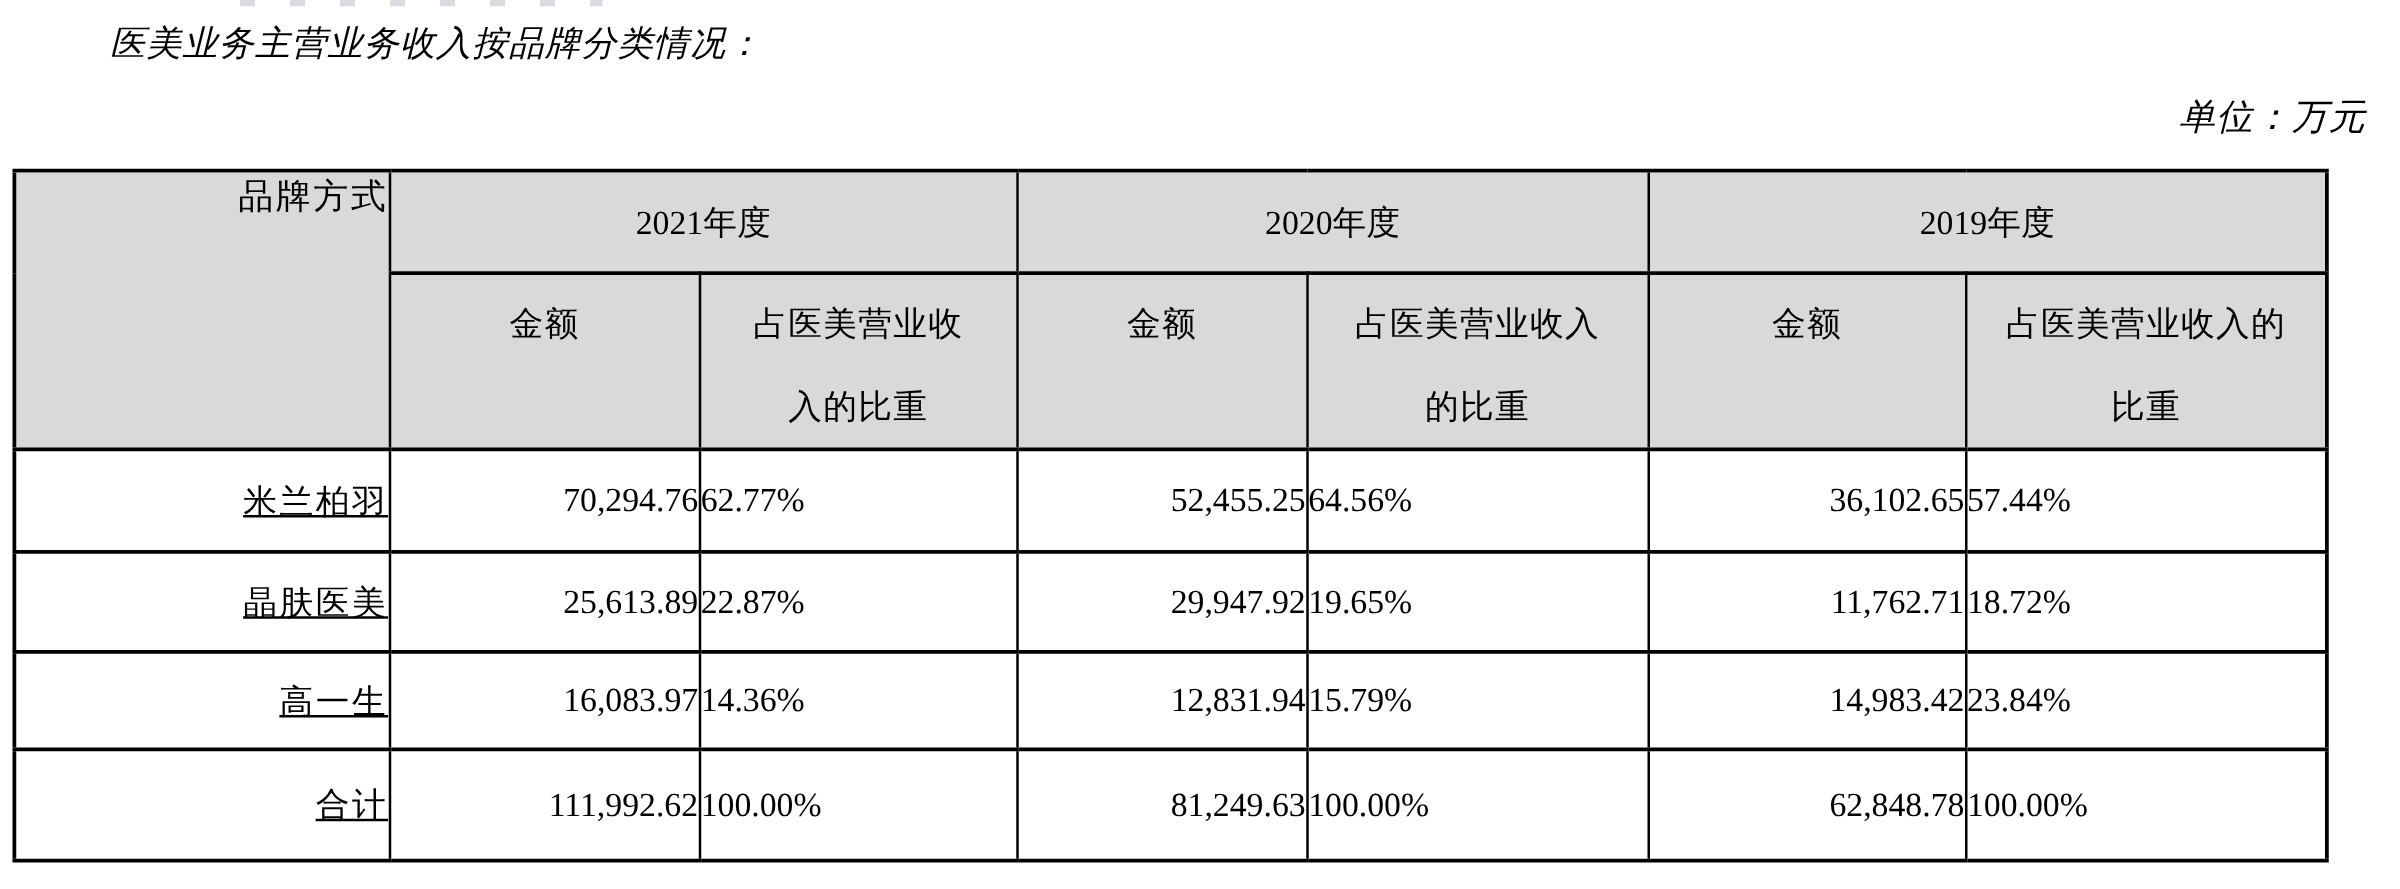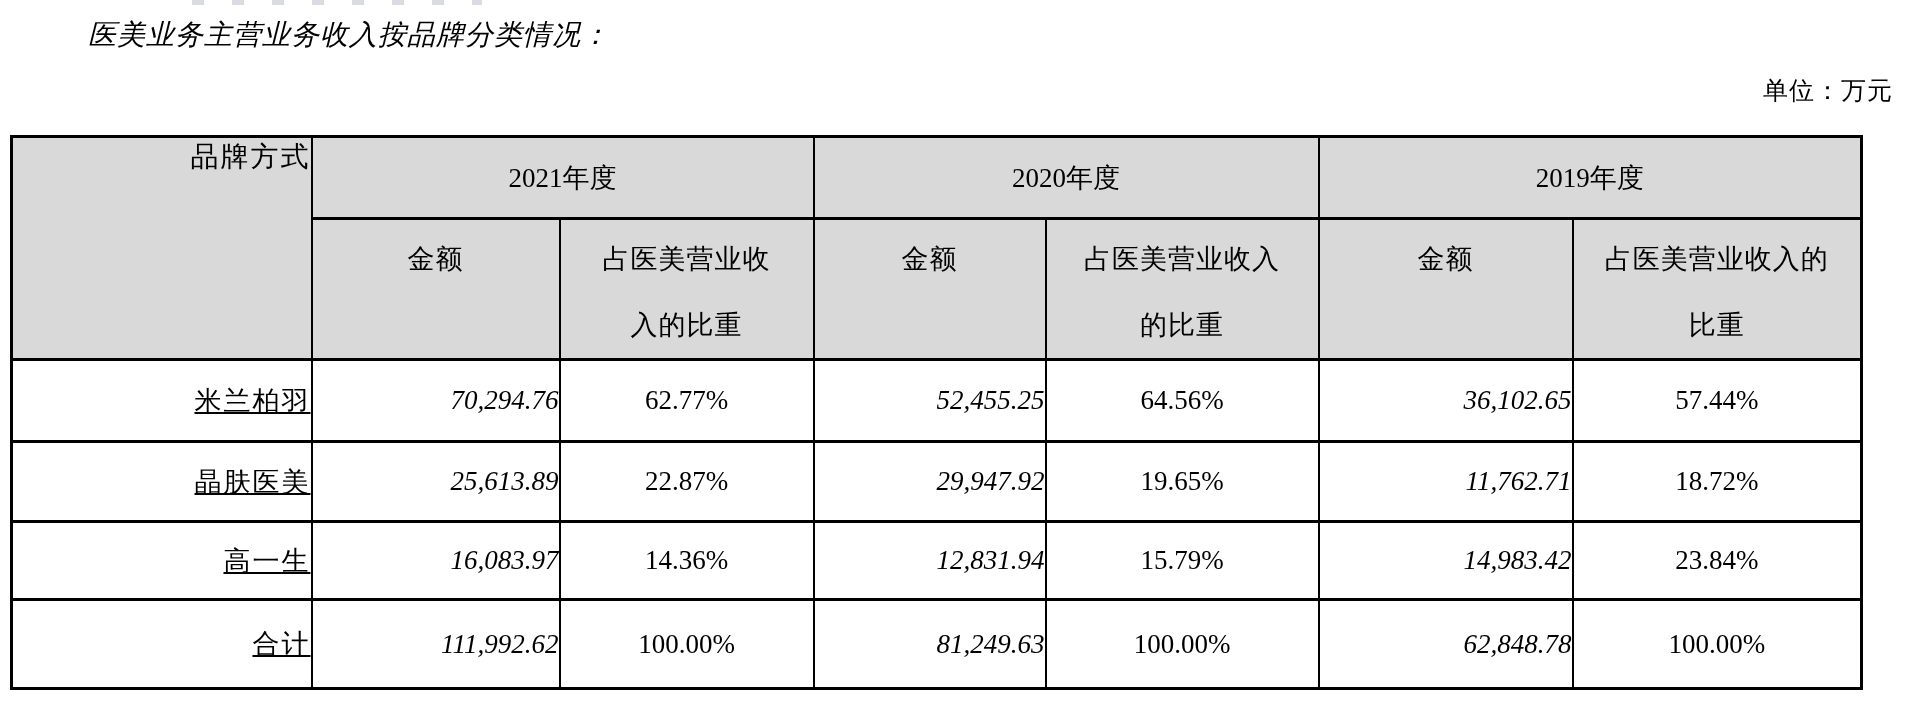--- a/index.html
+++ b/index.html
@@ -23,22 +23,23 @@
 
   .doc-title {
     position: absolute; left: 88px; top: 16px;
     font-size: 28px; letter-spacing: 1px;
     white-space: nowrap;
     font-style: italic;
   }
 
   .unit-label {
     position: absolute; right: 27px; top: 74px;
-    font-size: 25px; letter-spacing: 1px;
+    font-size: 29px; letter-spacing: 1px;
     white-space: nowrap;
+    font-style: italic;
   }
 
   table.report {
     position: absolute; left: 10px; top: 135px;
     border-collapse: collapse;
     table-layout: fixed;
     border: 3px solid #000;
   }
   .report th, .report td {
     border: 2px solid #000;
@@ -71,22 +72,22 @@
     font-size: 27px;
     line-height: 66px;
     padding-top: 6px;
     text-align: center;
     letter-spacing: 1px;
   }
   .ratio-line { display: block; }
 
   tbody td { font-size: 27px; vertical-align: middle; }
   .brand-cell { text-align: right; letter-spacing: 2px; text-decoration: underline; }
-  .amt-cell { text-align: right; padding-right: 10px; font-variant-numeric: tabular-nums; font-style: italic; }
-  .pct-cell { text-align: center; padding-right: 5px;  font-variant-numeric: tabular-nums; }
+  .amt-cell { text-align: right; padding-right: 10px; font-variant-numeric: tabular-nums; }
+  .pct-cell { text-align: left; padding-right: 5px;  font-variant-numeric: tabular-nums; }
 </style>
 </head>
 <body>
 
 <div class="top-artifact"></div>
 
 <div class="doc-title">医美业务主营业务收入按品牌分类情况：</div>
 
 <div class="unit-label">单位：万元</div>
 

